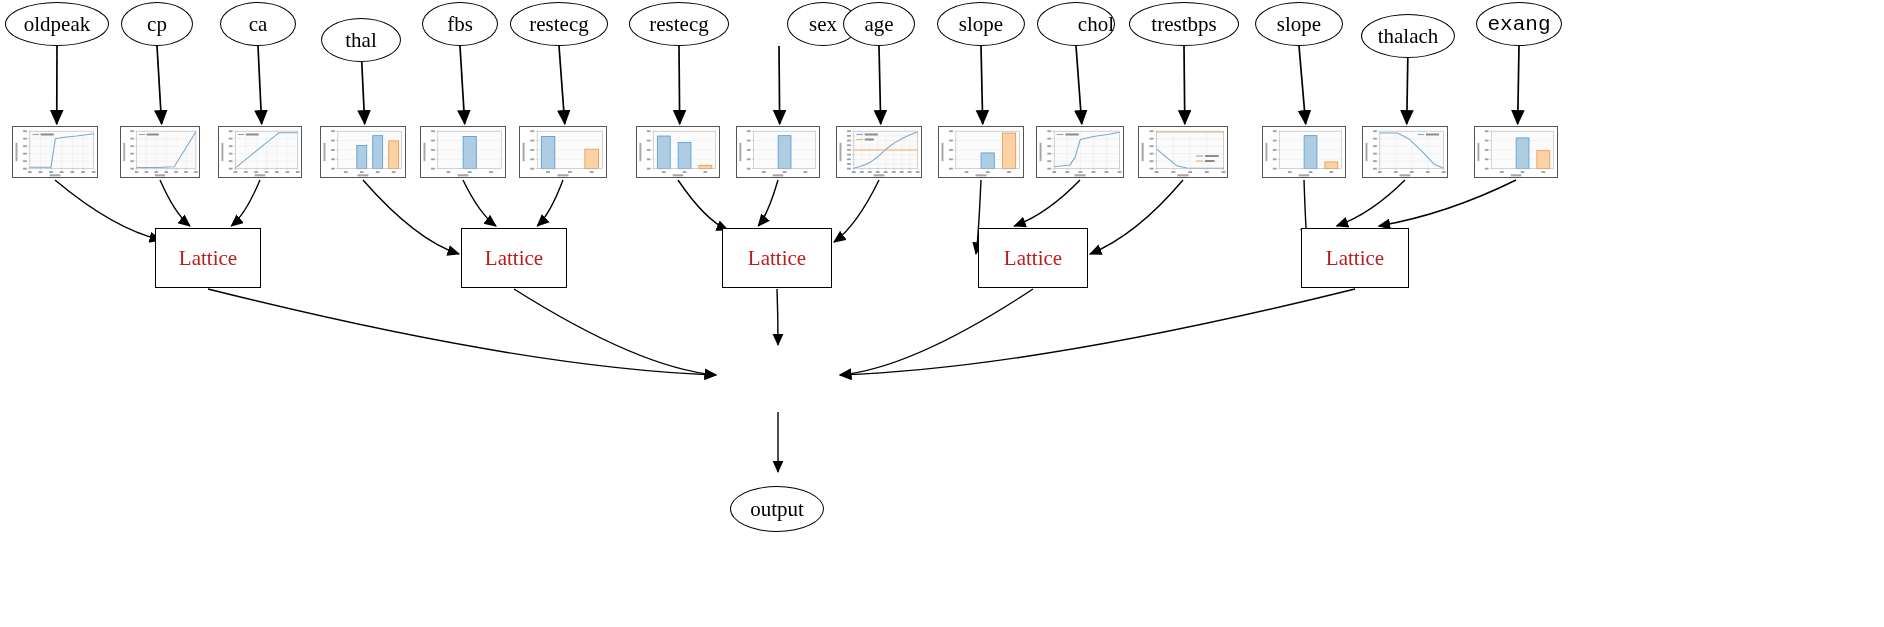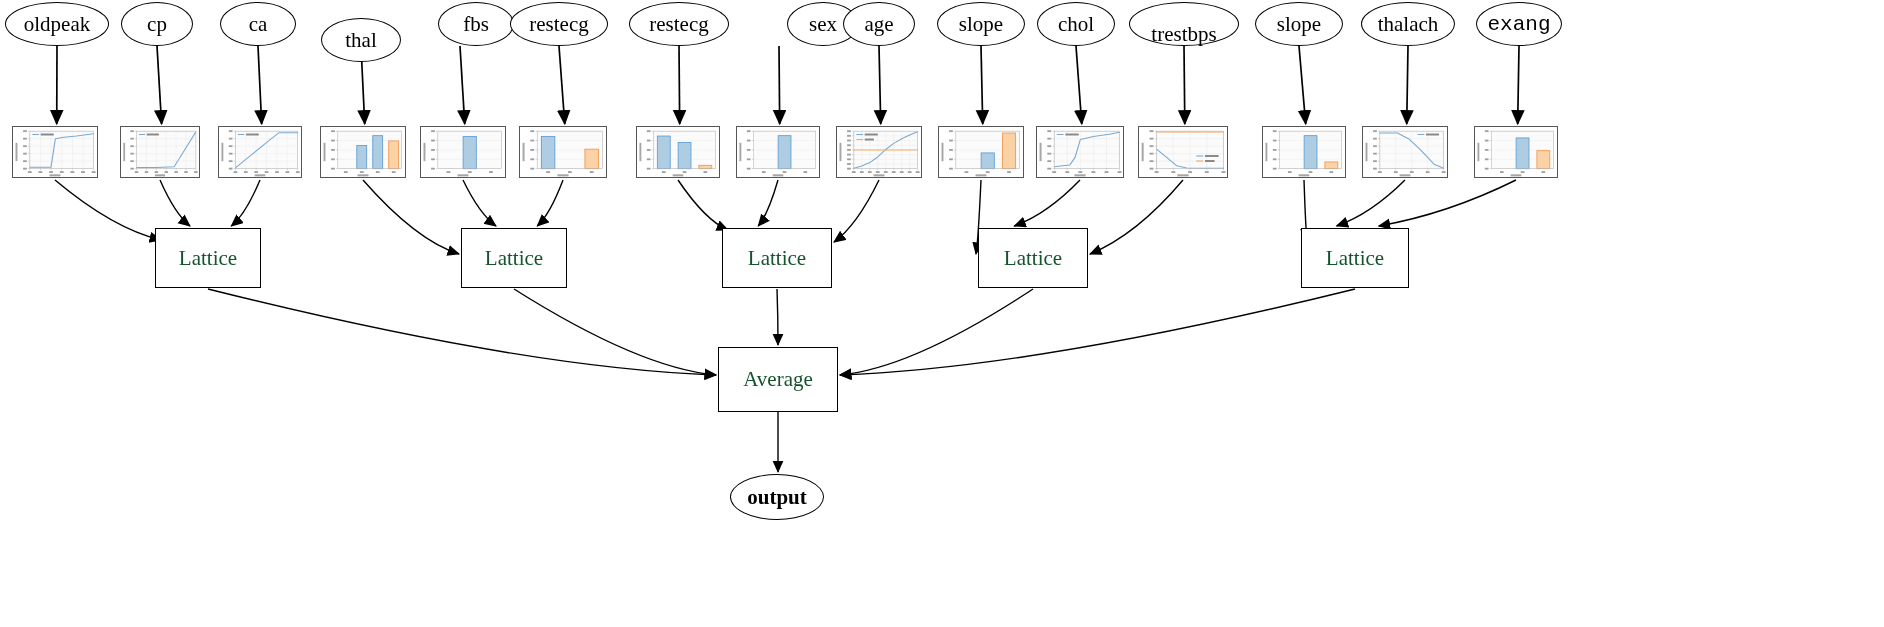--- a/index.html
+++ b/index.html
@@ -5,21 +5,21 @@
   html,body{margin:0;padding:0;background:#ffffff;}
   body{width:1884px;height:627px;position:relative;overflow:hidden;
        font-family:"Liberation Serif","DejaVu Serif",serif;}
   #stage{position:absolute;inset:0;width:1884px;height:627px;}
   svg#edges{position:absolute;left:0;top:0;width:1884px;height:627px;overflow:visible;}
   .node-ellipse{position:absolute;border:1.3px solid #000;border-radius:50%;
        background:#fff;display:flex;align-items:center;justify-content:center;
        font-size:21px;color:#000;box-sizing:border-box;line-height:1;}
   .node-box{position:absolute;border:1.3px solid #000;background:#fff;
        display:flex;align-items:center;justify-content:center;
-       font-size:21px;color:#14532d;box-sizing:border-box;}
+       font-size:21px;color:#b91c1c;box-sizing:border-box;}
   .plot-card{position:absolute;border:1.3px solid #555;background:#fff;
        box-sizing:border-box;overflow:hidden;}
   .plot-card svg{display:block;width:100%;height:100%;}
 </style>
 </head>
 <body>
 
 <div id="stage">
 
   <svg id="edges" viewBox="0 0 1884 627">
@@ -80,48 +80,48 @@
       </div>
       <div class="node-ellipse" style="left: 121px; top: 2px; width: 72px; height: 44px;">
         <span>cp</span>
       </div>
       <div class="node-ellipse" style="left: 220px; top: 2px; width: 76px; height: 44px;">
         <span>ca</span>
       </div>
       <div class="node-ellipse" style="left: 321px; top: 18px; width: 80px; height: 44px; font-family: Liberation Serif, serif;">
         <span>thal</span>
       </div>
-      <div class="node-ellipse" style="left: 438px; top: 2px; width: 76px; height: 44px;">
+      <div class="node-ellipse" style="left: 422px; top: 2px; width: 76px; height: 44px;">
         <span>fbs</span>
       </div>
       <div class="node-ellipse" style="left: 510px; top: 2px; width: 98px; height: 44px;">
         <span>restecg</span>
       </div>
       <div class="node-ellipse" style="left: 629px; top: 2px; width: 100px; height: 44px;">
         <span>restecg</span>
       </div>
       <div class="node-ellipse" style="left: 787px; top: 2px; width: 72px; height: 44px;">
         <span>sex</span>
       </div>
       <div class="node-ellipse" style="left: 843px; top: 2px; width: 72px; height: 44px;">
         <span>age</span>
       </div>
       <div class="node-ellipse" style="left: 937px; top: 2px; width: 88px; height: 44px;">
         <span>slope</span>
       </div>
-      <div class="node-ellipse" style="left: 1037px; top: 2px; width: 78px; height: 44px;">
+      <div class="node-ellipse" style="left: 1037px; top: 2px; width: 78px; height: 44px; justify-content: flex-end;">
         <span>chol</span>
       </div>
-      <div class="node-ellipse" style="left: 1129px; top: 2px; width: 110px; height: 44px; align-items: flex-end;">
+      <div class="node-ellipse" style="left: 1129px; top: 2px; width: 110px; height: 44px;">
         <span>trestbps</span>
       </div>
       <div class="node-ellipse" style="left: 1255px; top: 2px; width: 88px; height: 44px;">
         <span>slope</span>
       </div>
-      <div class="node-ellipse" style="left: 1361px; top: 2px; width: 94px; height: 44px;">
+      <div class="node-ellipse" style="left: 1361px; top: 14px; width: 94px; height: 44px;">
         <span>thalach</span>
       </div>
       <div class="node-ellipse" style="left: 1476px; top: 2px; width: 86px; height: 44px; font-family: Liberation Mono, monospace;">
         <span>exang</span>
       </div>
     </div>
   <div id="plot-layer">
       <div class="plot-card" style="left: 12px; top: 126px; width: 86px; height: 52px;">
         <svg viewBox="0 0 200 120" preserveAspectRatio="none">
           <rect x="0" y="0" width="200" height="120" fill="#ffffff"></rect>
@@ -730,21 +730,18 @@
         <span>Lattice</span>
       </div>
       <div class="node-box" style="left: 978px; top: 228px; width: 110px; height: 60px;">
         <span>Lattice</span>
       </div>
       <div class="node-box" style="left: 1301px; top: 228px; width: 108px; height: 60px;">
         <span>Lattice</span>
       </div>
     </div>
 
-  <div class="node-box" id="avg-node" style="left:718px;top:347px;width:120px;height:65px;">
-    <span>Average</span>
-  </div>
 
-  <div class="node-ellipse" id="out-node" style="left:730px;top:474px;width:94px;height:46px;font-weight:bold;">
+  <div class="node-ellipse" id="out-node" style="left:730px;top:486px;width:94px;height:46px;">
     <span>output</span>
   </div>
 
 </div>
 
 </body></html>

